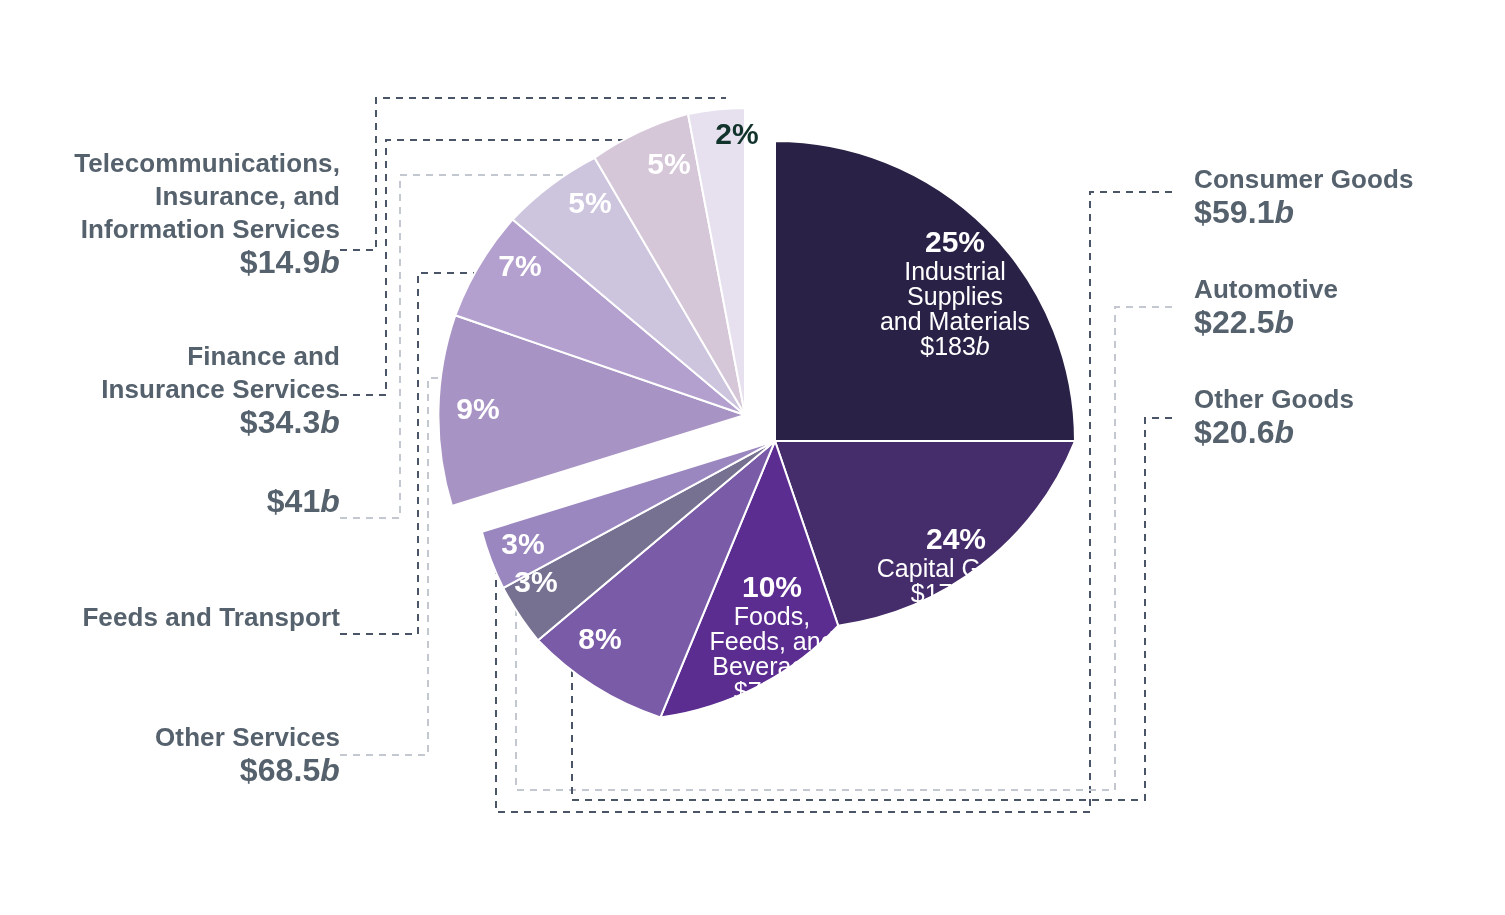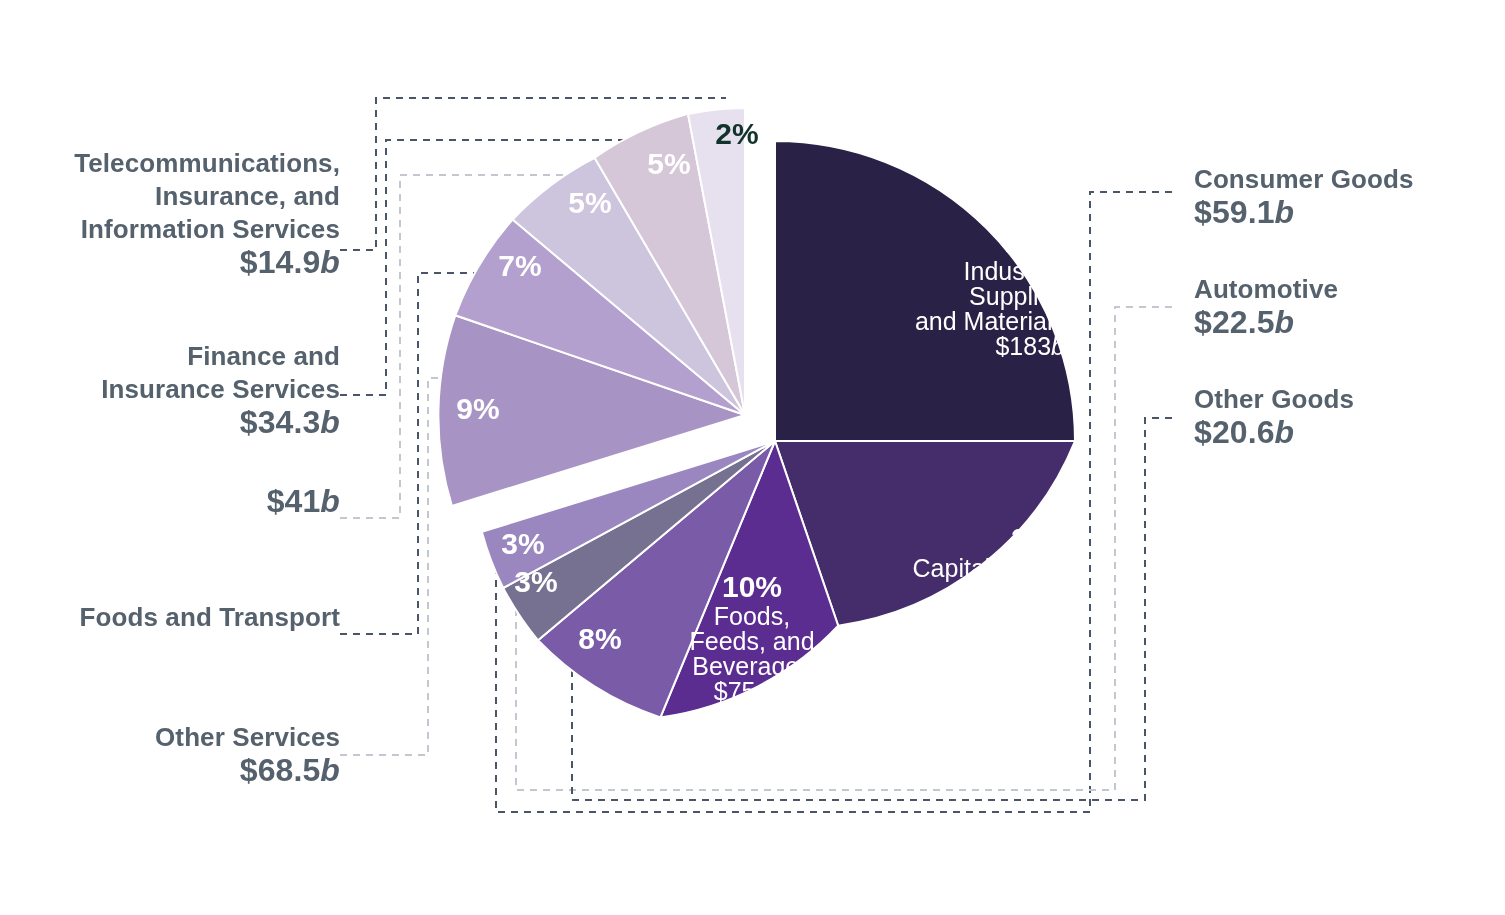--- a/index.html
+++ b/index.html
@@ -17,21 +17,21 @@
   .label-left{text-align:right;}
   .label-right{text-align:left;}
   .label-name{font-size:26px;line-height:33px;}
   .label-val{font-size:32px;line-height:33px;}
   .label-val i{font-style:italic;}
 
   .slice-text{position:absolute;color:#ffffff;text-align:center;pointer-events:none;}
   .slice-pct{font-size:30px;font-weight:700;line-height:34px;}
   .slice-name{font-size:25px;font-weight:400;line-height:25px;}
   .slice-name i{font-style:italic;}
-  .slice-text.left-al{text-align:right;}
+  .slice-text.left-al{text-align:center;}
   .pct-dark{color:#12332c;}
 </style>
 </head>
 <body>
 
 <div id="stage">
 
   <svg class="layer" viewBox="0 0 1505 915">
     <g fill="none" stroke-width="2" stroke-dasharray="7 6">
 
@@ -89,21 +89,21 @@
     <div class="slice-name">and Materials</div>
     <div class="slice-name"><span>$183</span><i>b</i></div>
   </div>
 
   <div class="slice-text left-al" style="left:841px;top:522px;width:230px;">
     <div class="slice-pct">24%</div>
     <div class="slice-name">Capital Goods</div>
     <div class="slice-name"><span>$173.6</span><i>b</i></div>
   </div>
 
-  <div class="slice-text" style="left:688px;top:570px;width:128px;">
+  <div class="slice-text" style="left:708px;top:570px;width:128px;">
     <div class="slice-pct">10%</div>
     <div class="slice-name">Foods,</div>
     <div class="slice-name">Feeds, and</div>
     <div class="slice-name">Beverages</div>
     <div class="slice-name"><span>$75.3</span><i>b</i></div>
   </div>
 
   <div class="slice-pct slice-text" style="left:570px;top:622px;width:60px;">8%</div>
   <div class="slice-pct slice-text" style="left:506px;top:565px;width:60px;">3%</div>
   <div class="slice-pct slice-text" style="left:493px;top:527px;width:60px;">3%</div>
@@ -124,21 +124,21 @@
     <div class="label-name">Finance and</div>
     <div class="label-name">Insurance Services</div>
     <div class="label-val"><span>$34.3</span><i>b</i></div>
   </div>
 
   <div class="label-block label-left" style="left:20px;top:485px;width:320px;">
     <div class="label-val"><span>$41</span><i>b</i></div>
   </div>
 
   <div class="label-block label-left" style="left:20px;top:601px;width:320px;">
-    <div class="label-name">Foods and Transport</div>
+    <div class="label-name">Feeds and Transport</div>
   </div>
 
   <div class="label-block label-left" style="left:20px;top:721px;width:320px;">
     <div class="label-name">Other Services</div>
     <div class="label-val"><span>$68.5</span><i>b</i></div>
   </div>
 
   <div class="label-block label-right" style="left:1194px;top:163px;width:300px;">
     <div class="label-name">Consumer Goods</div>
     <div class="label-val"><span>$59.1</span><i>b</i></div>

